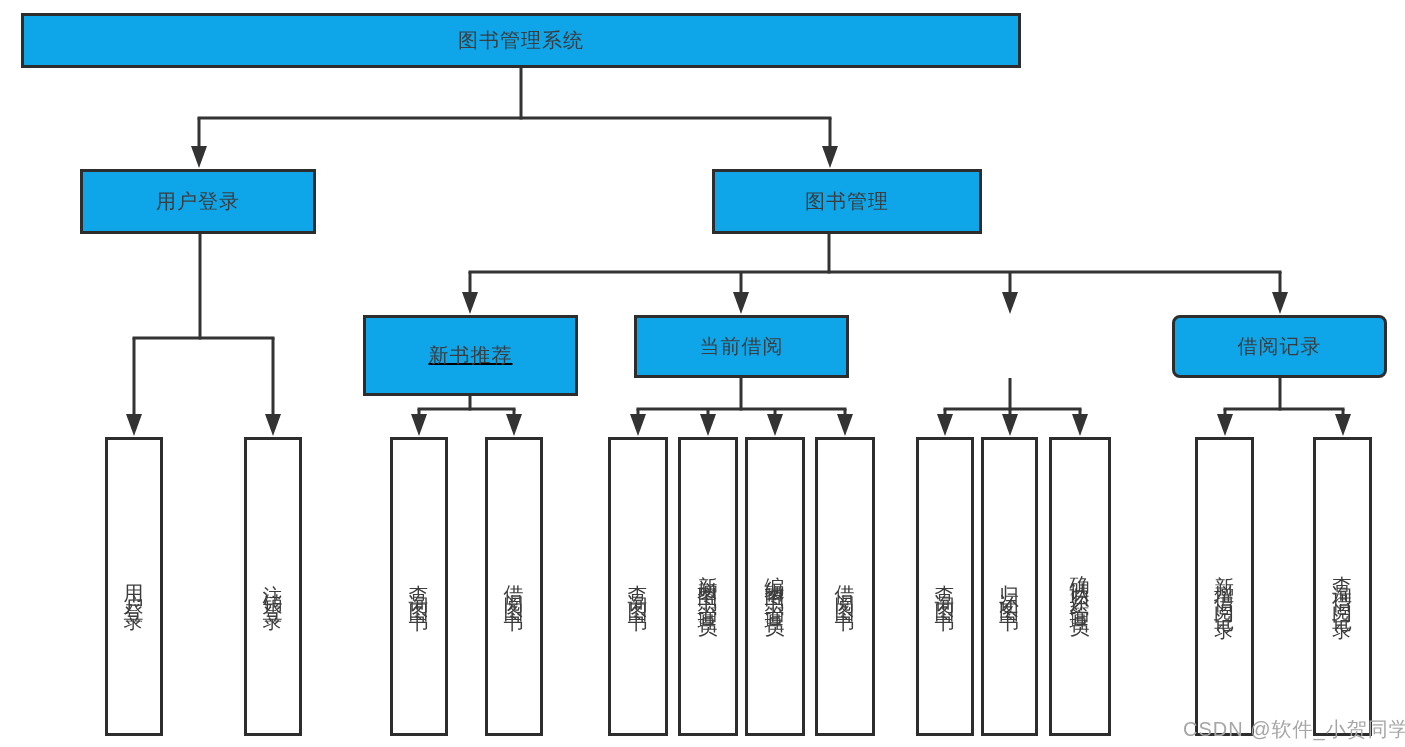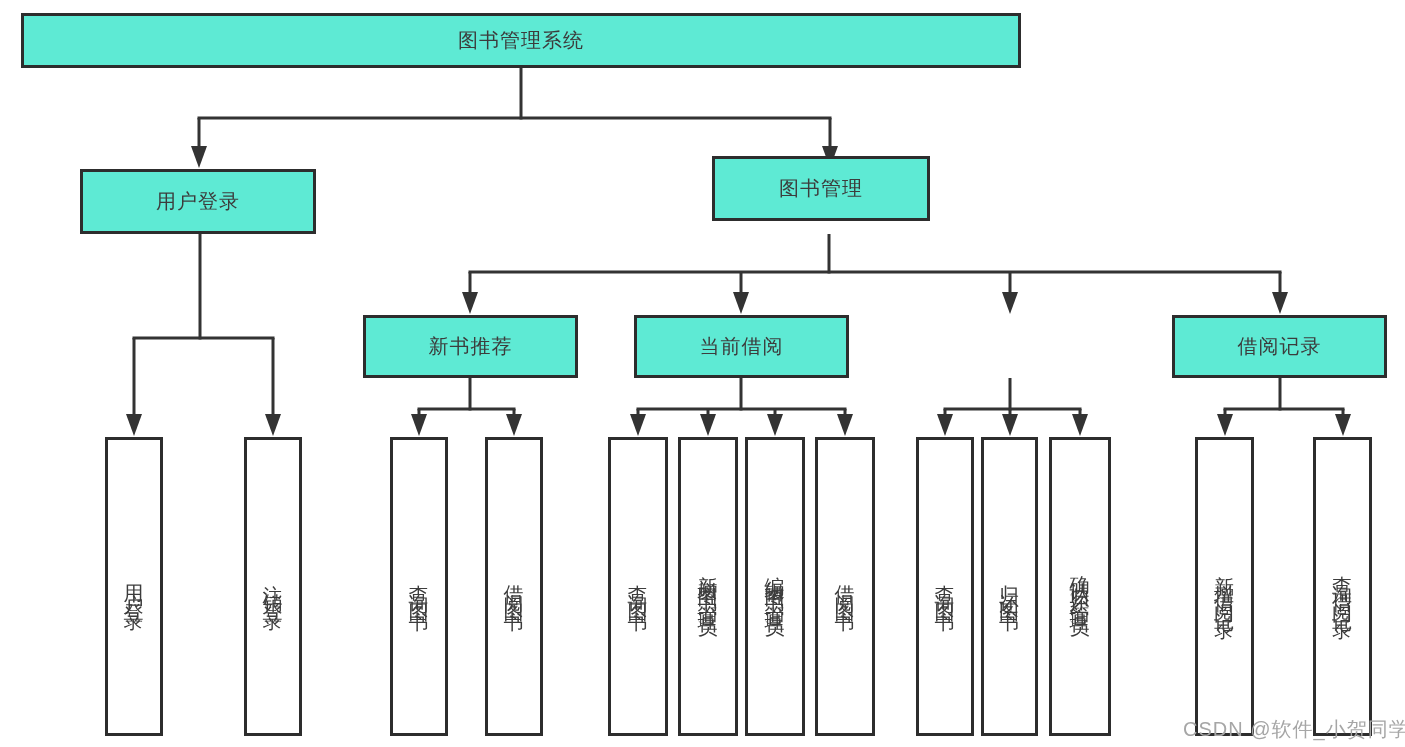--- a/index.html
+++ b/index.html
@@ -18,21 +18,21 @@
   #connectors {
     position: absolute;
     left: 0; top: 0;
     width: 1405px;
     height: 747px;
   }
   .hnode {
     position: absolute;
     box-sizing: border-box;
     border: 3px solid #2d2d2d;
-    background: #5eead4;
+    background: #0ea5e9;
     display: flex;
     align-items: center;
     justify-content: center;
   }
   .hlabel {
     font-size: 20px;
     color: #3c3c3c;
     letter-spacing: 1px;
     white-space: nowrap;
   }
@@ -137,31 +137,31 @@
     <polygon points="1335,414 1351,414 1343,436"></polygon>
   </svg>
 
   <div class="hnode" style="left:21px; top:13px; width:1000px; height:55px;">
     <span class="hlabel">图书管理系统</span>
   </div>
 
   <div class="hnode" style="left:80px; top:169px; width:236px; height:65px;">
     <span class="hlabel">用户登录</span>
   </div>
-  <div class="hnode" style="left:712px; top:156px; width:218px; height:65px;">
+  <div class="hnode" style="left:712px; top:169px; width:270px; height:65px;">
     <span class="hlabel">图书管理</span>
   </div>
 
-  <div class="hnode" style="left:363px; top:315px; width:215px; height:63px;">
+  <div class="hnode" style="left:363px; top:315px; width:215px; height:81px;text-decoration:underline;">
     <span class="hlabel">新书推荐</span>
   </div>
   <div class="hnode" style="left:634px; top:315px; width:215px; height:63px;">
     <span class="hlabel">当前借阅</span>
   </div>
-  <div class="hnode" style="left:1172px; top:315px; width:215px; height:63px;">
+  <div class="hnode" style="left:1172px; top:315px; width:215px; height:63px;border-radius:8px;">
     <span class="hlabel">借阅记录</span>
   </div>
 
   <div class="vnode" style="left:105px; width:58px;">
     <span class="vlabel">用户登录</span>
   </div>
   <div class="vnode" style="left:244px; width:58px;">
     <span class="vlabel">注销登录</span>
   </div>
 

